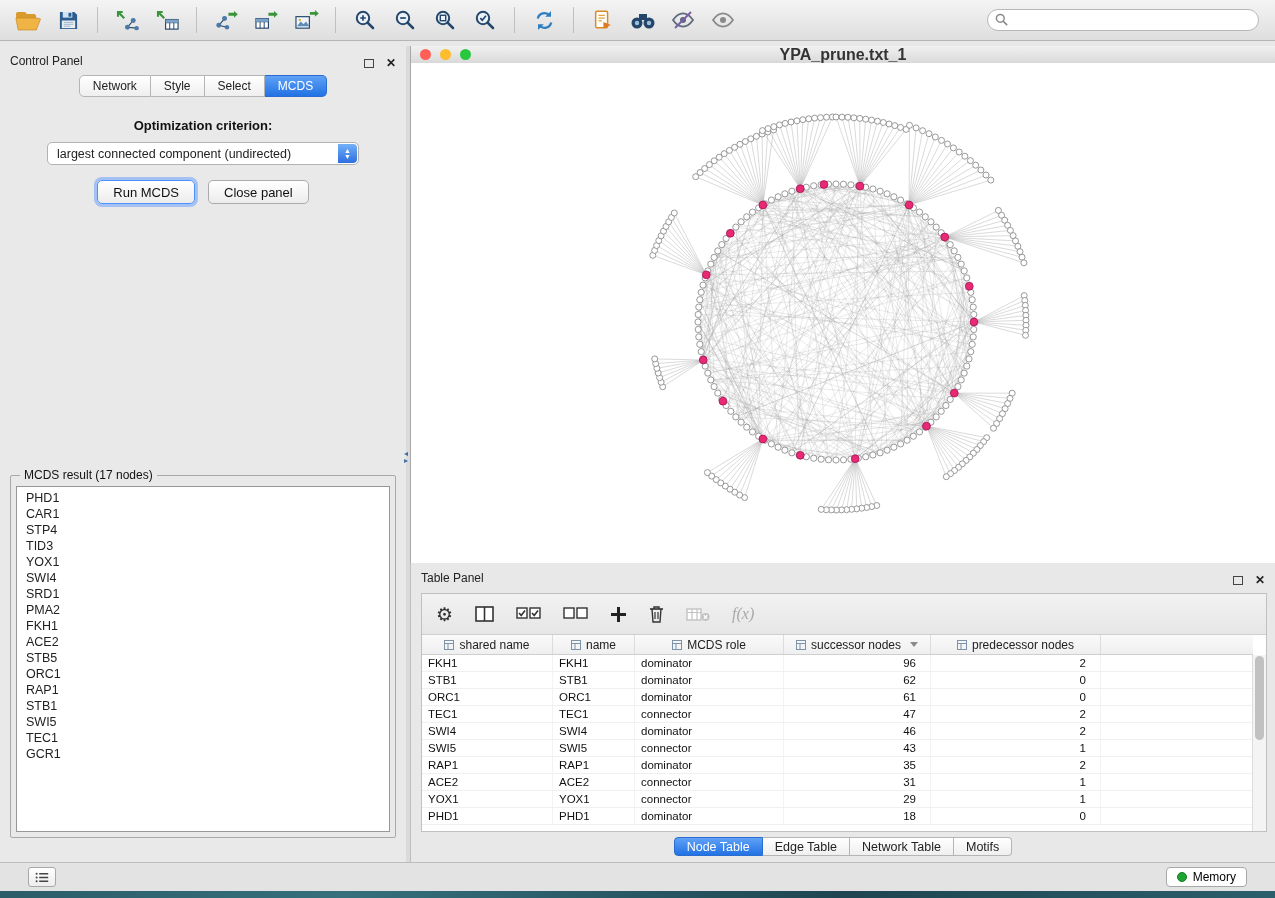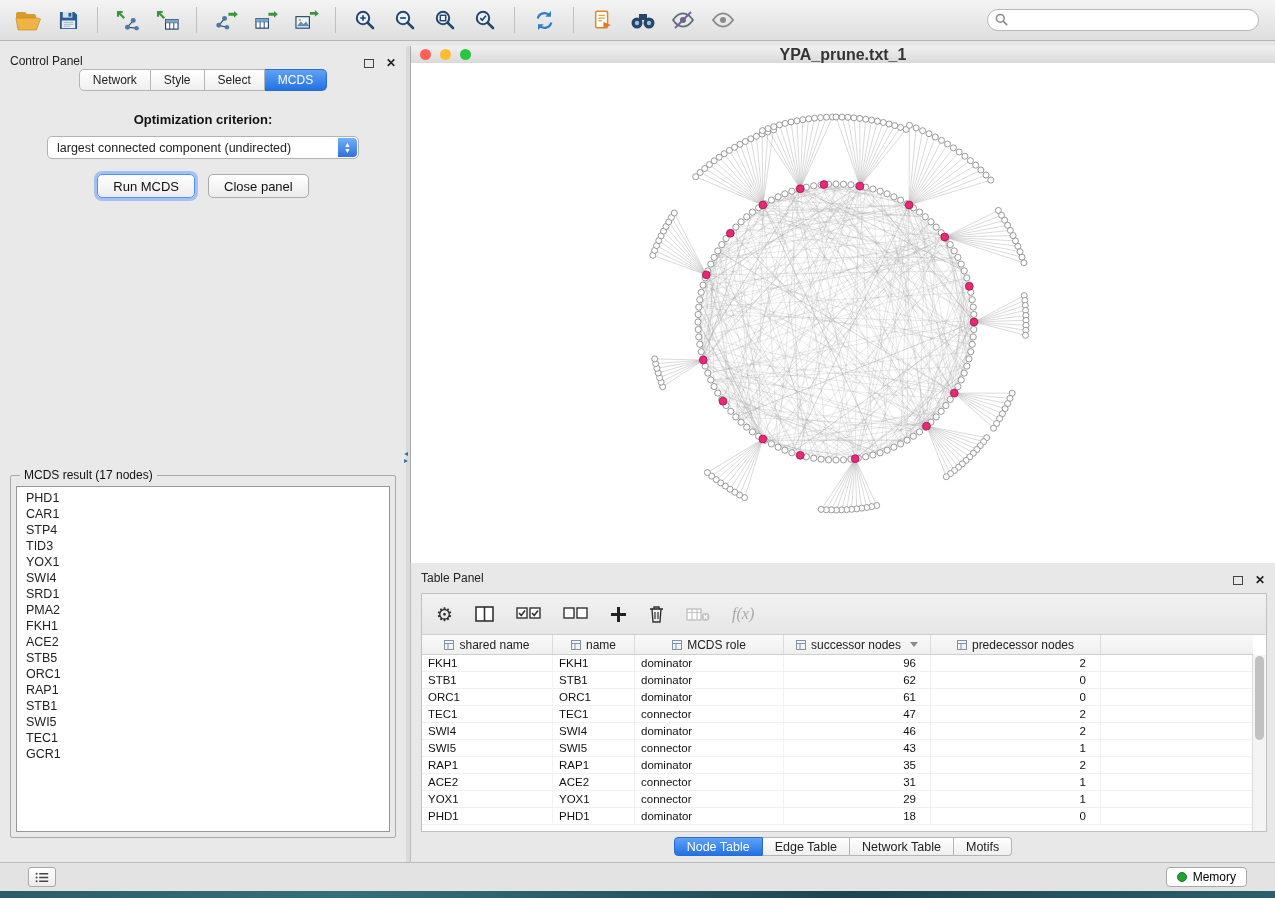--- a/index.html
+++ b/index.html
@@ -21,21 +21,21 @@
   .search-glass{position:absolute;left:8px;top:4px;}
 
   
   .phead{height:22px;display:flex;align-items:flex-end;padding:0 10px;font-size:12px;color:#222;}
   .win-icons{margin-left:auto;display:flex;gap:12px;align-items:center;}
   .float-ic{width:8px;height:7px;border:1px solid #444;display:inline-block;}
   .close-ic{font-size:12px;font-weight:bold;color:#222;line-height:10px;cursor:pointer;}
 
   
   .cpanel{position:absolute;top:46px;left:0;width:406px;bottom:29px;background:#e9e9e9;}
-  .seg{display:flex;justify-content:center;margin-top:1px;}
+  .seg{display:flex;justify-content:center;margin-top:7px;}
   .seg .tabbtn{height:22px;padding:0 13px;font-size:12px;color:#222;cursor:pointer;
     background:linear-gradient(#ffffff,#efefef);border:1px solid #b5b5b5;border-left:none;}
   .seg .tabbtn:first-child{border-left:1px solid #b5b5b5;border-radius:5px 0 0 5px;}
   .seg .tabbtn:last-child{border-radius:0 5px 5px 0;}
   .seg .tabbtn.active{background:linear-gradient(#5fa2f6,#2272e4);color:#fff;border-color:#2b6cd0;}
   .opt-label{text-align:center;margin-top:21px;font-size:13px;color:#111;font-weight:bold;}
   .combo{margin:9px auto 0;width:312px;height:23px;background:#fff;border:1px solid #b2b2b2;
     border-radius:5px;position:relative;display:flex;align-items:center;padding-left:9px;
     box-sizing:border-box;font-size:12.5px;cursor:pointer;}
   .combo-arrows{position:absolute;right:1px;top:1px;bottom:1px;width:19px;border-radius:0 4px 4px 0;

